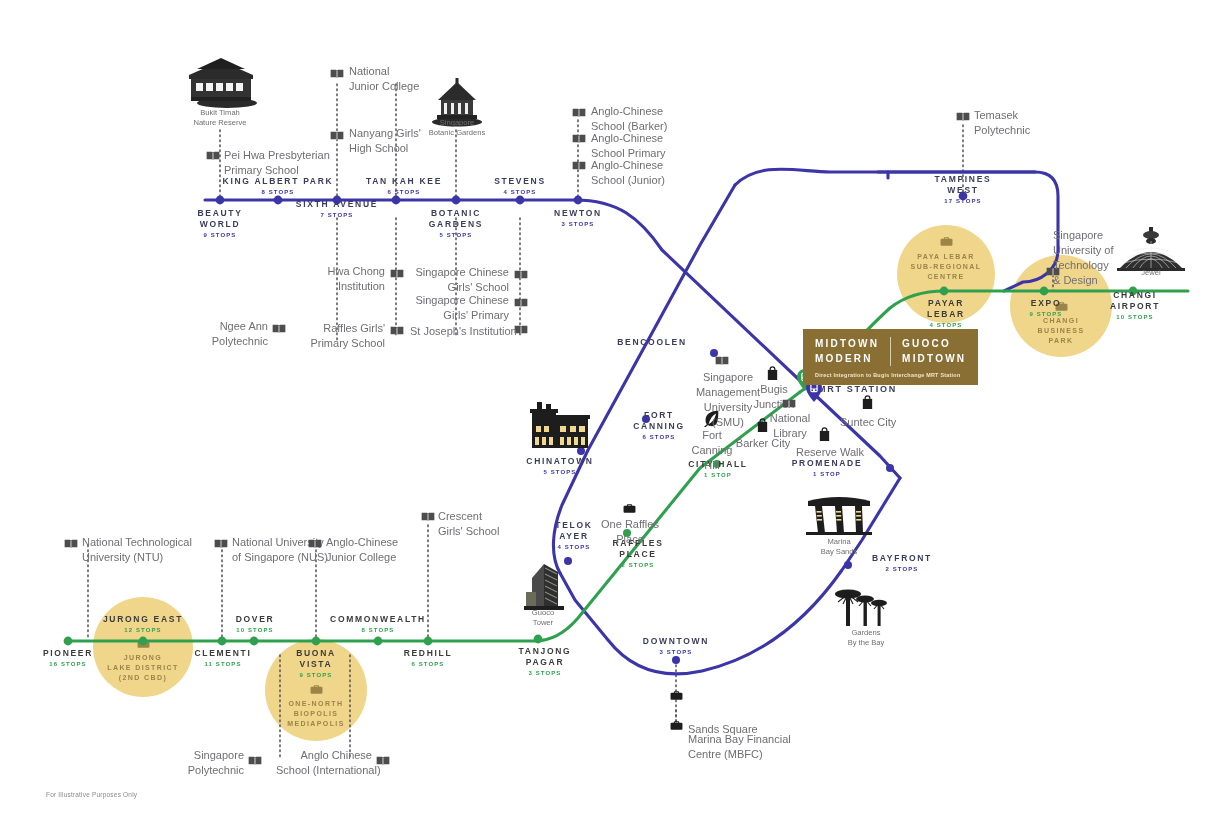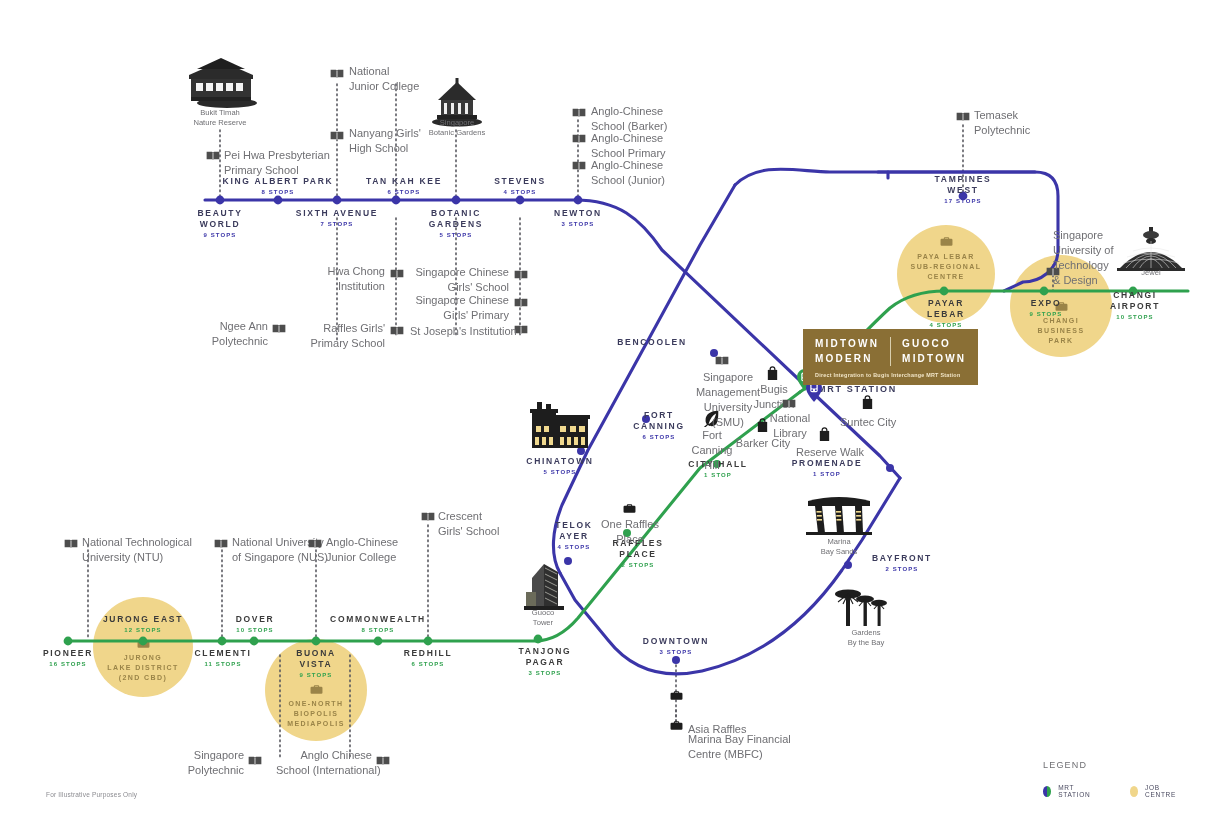--- a/index.html
+++ b/index.html
@@ -292,21 +292,21 @@
   </svg>
 
   <div class="stn" style="left:160px;top:208px;width:120px;">
     <span class="nm">BEAUTY<br>WORLD</span>
     <span class="st">9 STOPS</span>
   </div>
   <div class="stn" style="left:198px;top:176px;width:160px;">
     <span class="nm">KING ALBERT PARK</span>
     <span class="st">8 STOPS</span>
   </div>
-  <div class="stn" style="left:277px;top:208px;width:120px;">
+  <div class="stn" style="left:277px;top:199px;width:120px;">
     <span class="nm">SIXTH AVENUE</span>
     <span class="st">7 STOPS</span>
   </div>
   <div class="stn" style="left:344px;top:176px;width:120px;">
     <span class="nm">TAN KAH KEE</span>
     <span class="st">6 STOPS</span>
   </div>
   <div class="stn" style="left:396px;top:208px;width:120px;">
     <span class="nm">BOTANIC<br>GARDENS</span>
     <span class="st">5 STOPS</span>
@@ -821,21 +821,21 @@
   </div>
   <div class="poi" style="left:688px;top:732px;">
     Marina Bay Financial<br>Centre (MBFC)
   </div>
 
   <div class="icon" style="left:670px;top:720px;width:13px;height:11px;">
     <svg viewBox="0 0 24 20">
         <path fill="#1d1d1d" d="M9 2h6a2 2 0 0 1 2 2v1h4a2 2 0 0 1 2 2v9a2 2 0 0 1-2 2H3a2 2 0 0 1-2-2V7a2 2 0 0 1 2-2h4V4a2 2 0 0 1 2-2zm0 3h6V4H9v1z"></path>
       </svg>
   </div>
-  <div class="poi" style="left:688px;top:722px;">Asia Raffles</div>
+  <div class="poi" style="left:688px;top:722px;">Sands Square</div>
 
   <div class="icon" style="left:64px;top:538px;">
     <svg viewBox="0 0 22 16">
         <path fill="#4d4d4d" d="M1 2h8c.8 0 1.5.5 2 1 .5-.5 1.2-1 2-1h8v12h-8c-.8 0-1.5.4-2 1-.5-.6-1.2-1-2-1H1z"></path>
         <path fill="#fff" d="M10.4 3.4h1.2V15h-1.2z"></path>
       </svg>
   </div>
   <div class="poi" style="left:82px;top:535px;">
     National Technological<br>University (NTU)
   </div>
@@ -883,29 +883,16 @@
   <div class="icon" style="left:376px;top:755px;">
     <svg viewBox="0 0 22 16">
         <path fill="#4d4d4d" d="M1 2h8c.8 0 1.5.5 2 1 .5-.5 1.2-1 2-1h8v12h-8c-.8 0-1.5.4-2 1-.5-.6-1.2-1-2-1H1z"></path>
         <path fill="#fff" d="M10.4 3.4h1.2V15h-1.2z"></path>
       </svg>
   </div>
   <div class="poi r" style="left:276px;top:748px;width:96px;">
     Anglo Chinese<br>School (International)
   </div>
 
-  <div class="legend" style="left:1043px;top:760px;">
-    <div class="legend-title">LEGEND</div>
-    <div class="legend-items">
-      <div class="legend-item">
-        <span class="dot-mrt"></span>
-        <span class="lbl">MRT STATION</span>
-      </div>
-      <div class="legend-item">
-        <span class="dot-job"></span>
-        <span class="lbl">JOB CENTRE</span>
-      </div>
-    </div>
-  </div>
 
   <div class="footnote" style="left:46px;top:791px;">For Illustrative Purposes Only</div>
 
 </div>
 
 </body></html>

